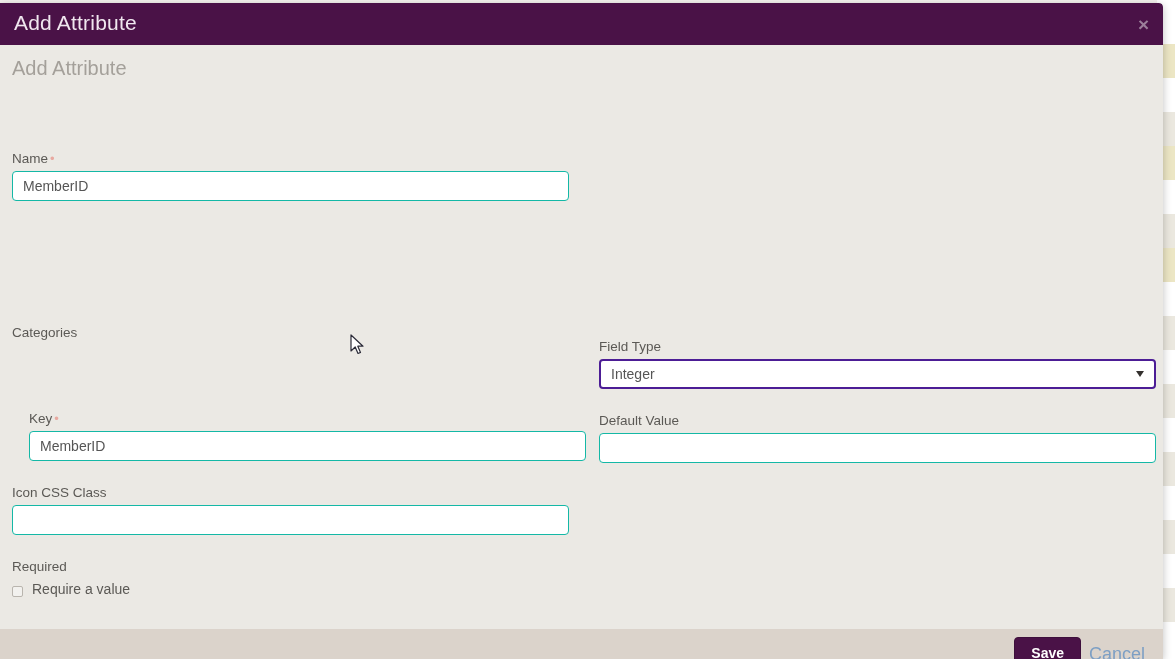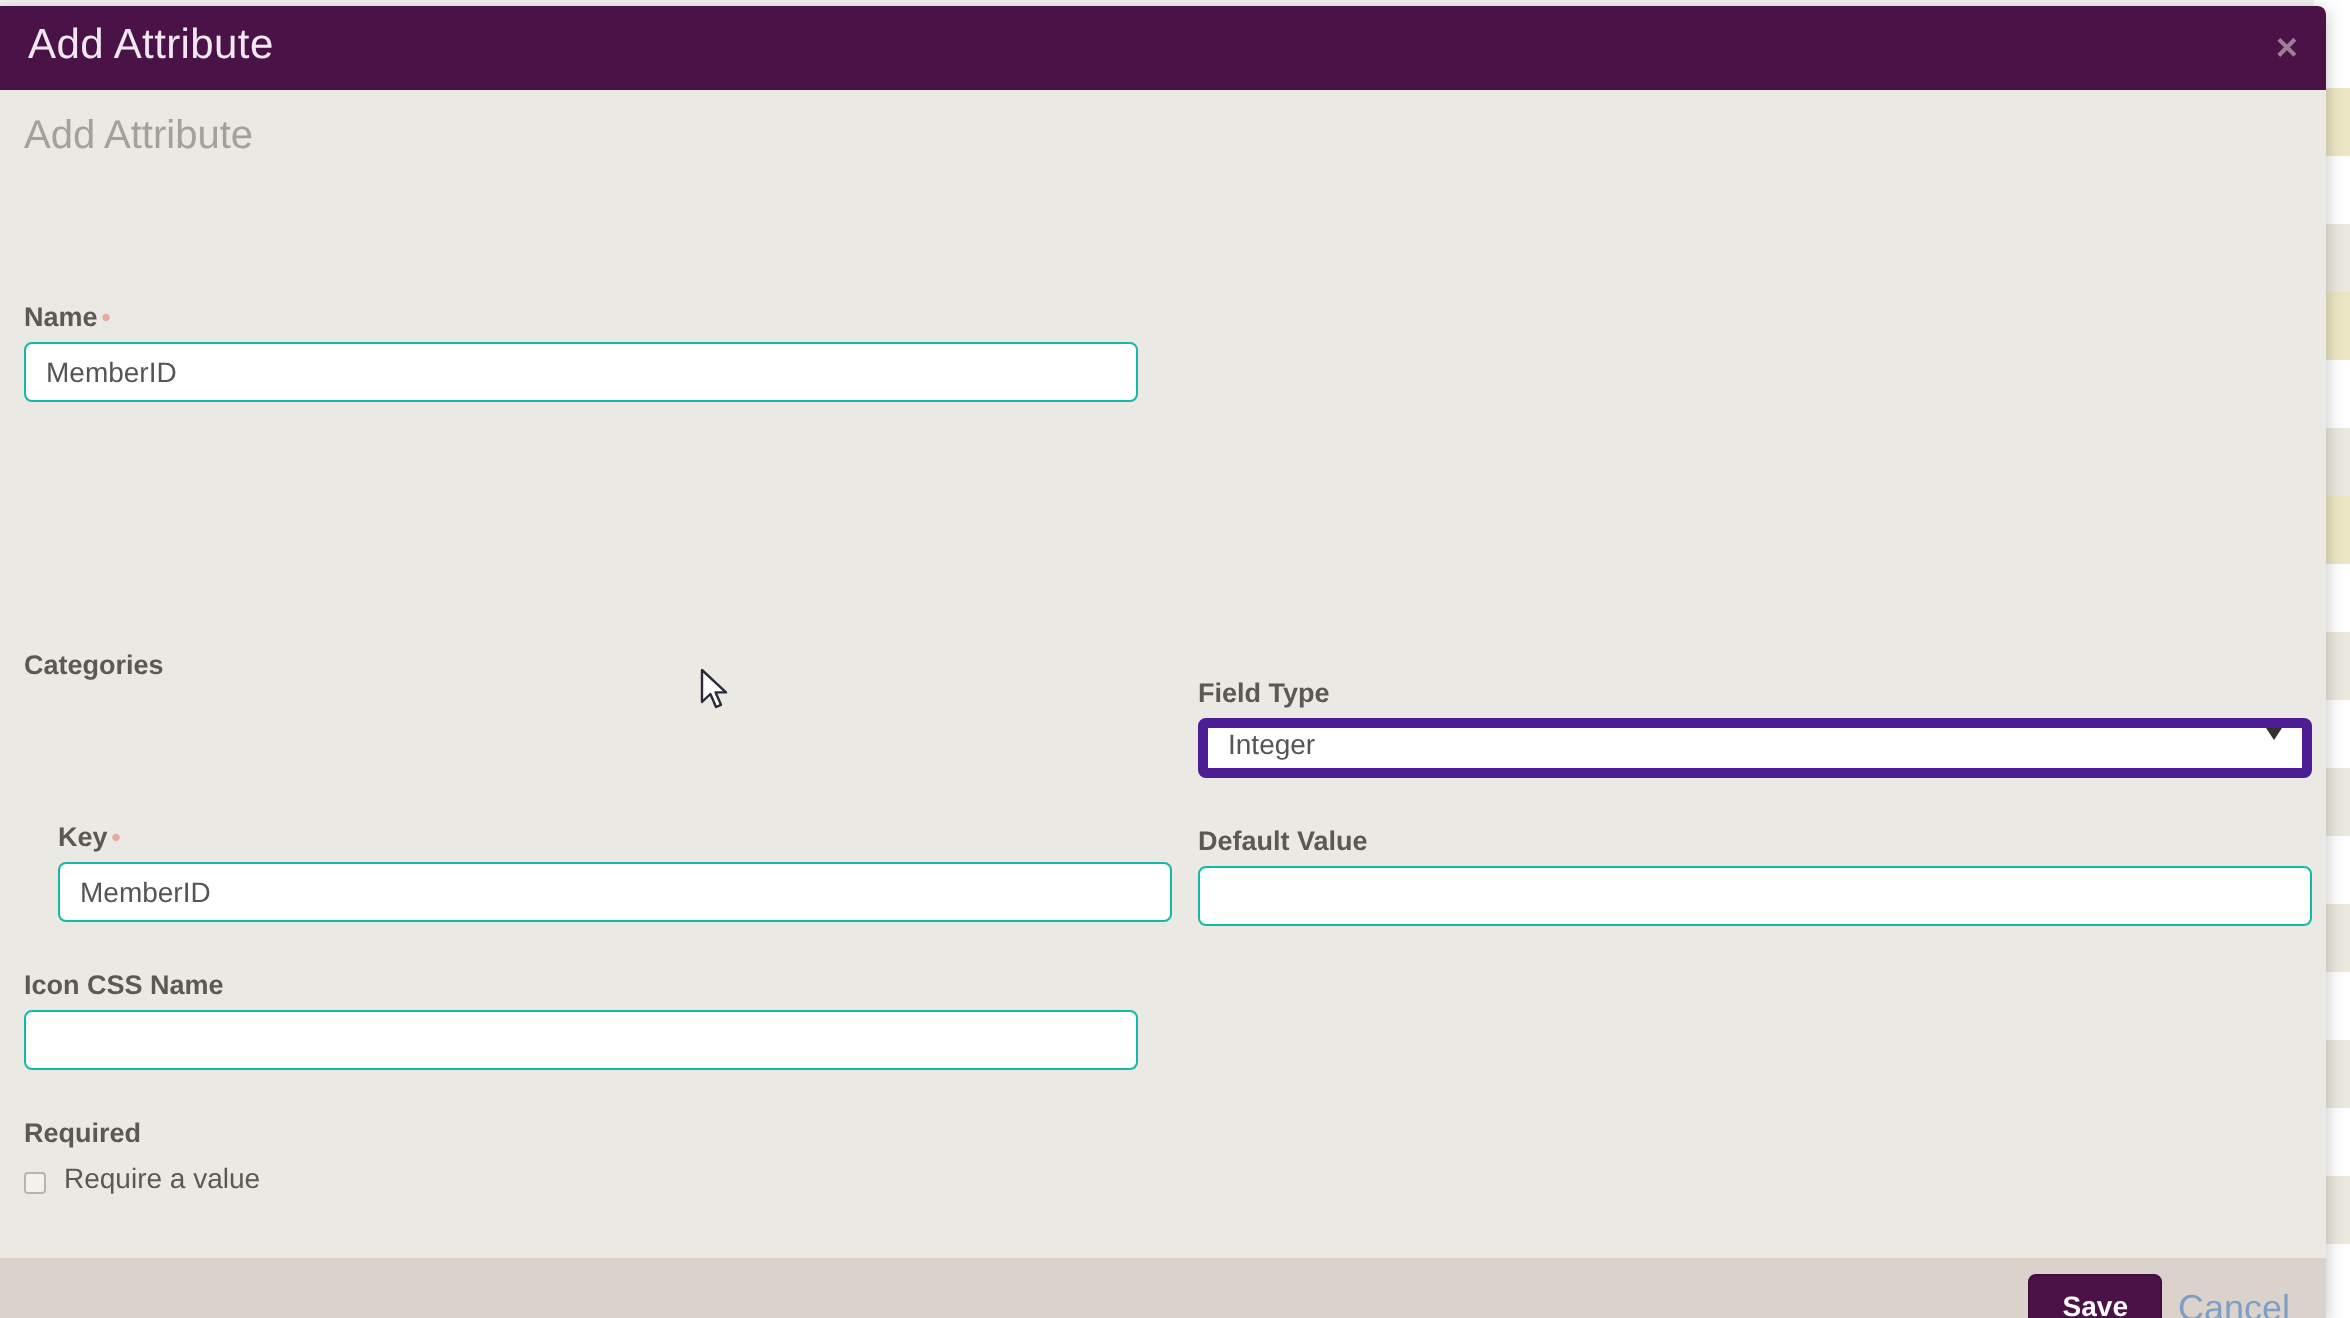--- a/index.html
+++ b/index.html
@@ -91,21 +91,20 @@
     color: #a4a09a;
     font-weight: normal;
     margin: 0;
   }
 
   .field-label {
     font-size: 13.5px;
     color: #5b5955;
     display: block;
     margin-bottom: 5px;
-    font-weight: bold;
   }
   .req-star {
     color: #e8a9a0;
     font-size: 13px;
     margin-left: 2px;
   }
 
   .txt-input {
     box-sizing: border-box;
     height: 30px;
@@ -174,25 +173,25 @@
     margin-left: 6px;
   }
 
   
   #ft-group { position: absolute; left: 599px; top: 294px; }
   #ft-select {
     box-sizing: border-box;
     width: 557px;
     height: 30px;
     background: #ffffff;
-    border: 5px solid #4c1d95;
+    border: 2px solid #4c1d95;
     border-radius: 4px;
     position: relative;
     display: flex;
-    align-items: flex-start;
+    align-items: center;
     padding: 0 10px;
     cursor: pointer;
   }
   #ft-value { font-size: 14px; color: #555; flex: 1 1 auto; }
   #ft-arrow {
     width: 0; height: 0;
     border-left: 4px solid transparent;
     border-right: 4px solid transparent;
     border-top: 6px solid #34312e;
   }
@@ -344,21 +343,21 @@
       </label>
       <input id="key-input" class="txt-input" type="text" value="MemberID" style="">
     </div>
 
     <div id="dv-group">
       <label class="field-label">Default Value</label>
       <input id="dv-input" class="txt-input" type="text" value="" style="">
     </div>
 
     <div id="icc-group">
-      <label class="field-label">Icon CSS Name</label>
+      <label class="field-label">Icon CSS Class</label>
       <input id="icc-input" class="txt-input" type="text" value="" style="">
     </div>
 
     <div id="req-group">
       <label class="field-label">Required</label>
       <div id="req-check-row">
         <span id="req-checkbox"></span>
         <span id="req-checkbox-label">Require a value</span>
       </div>
     </div>

